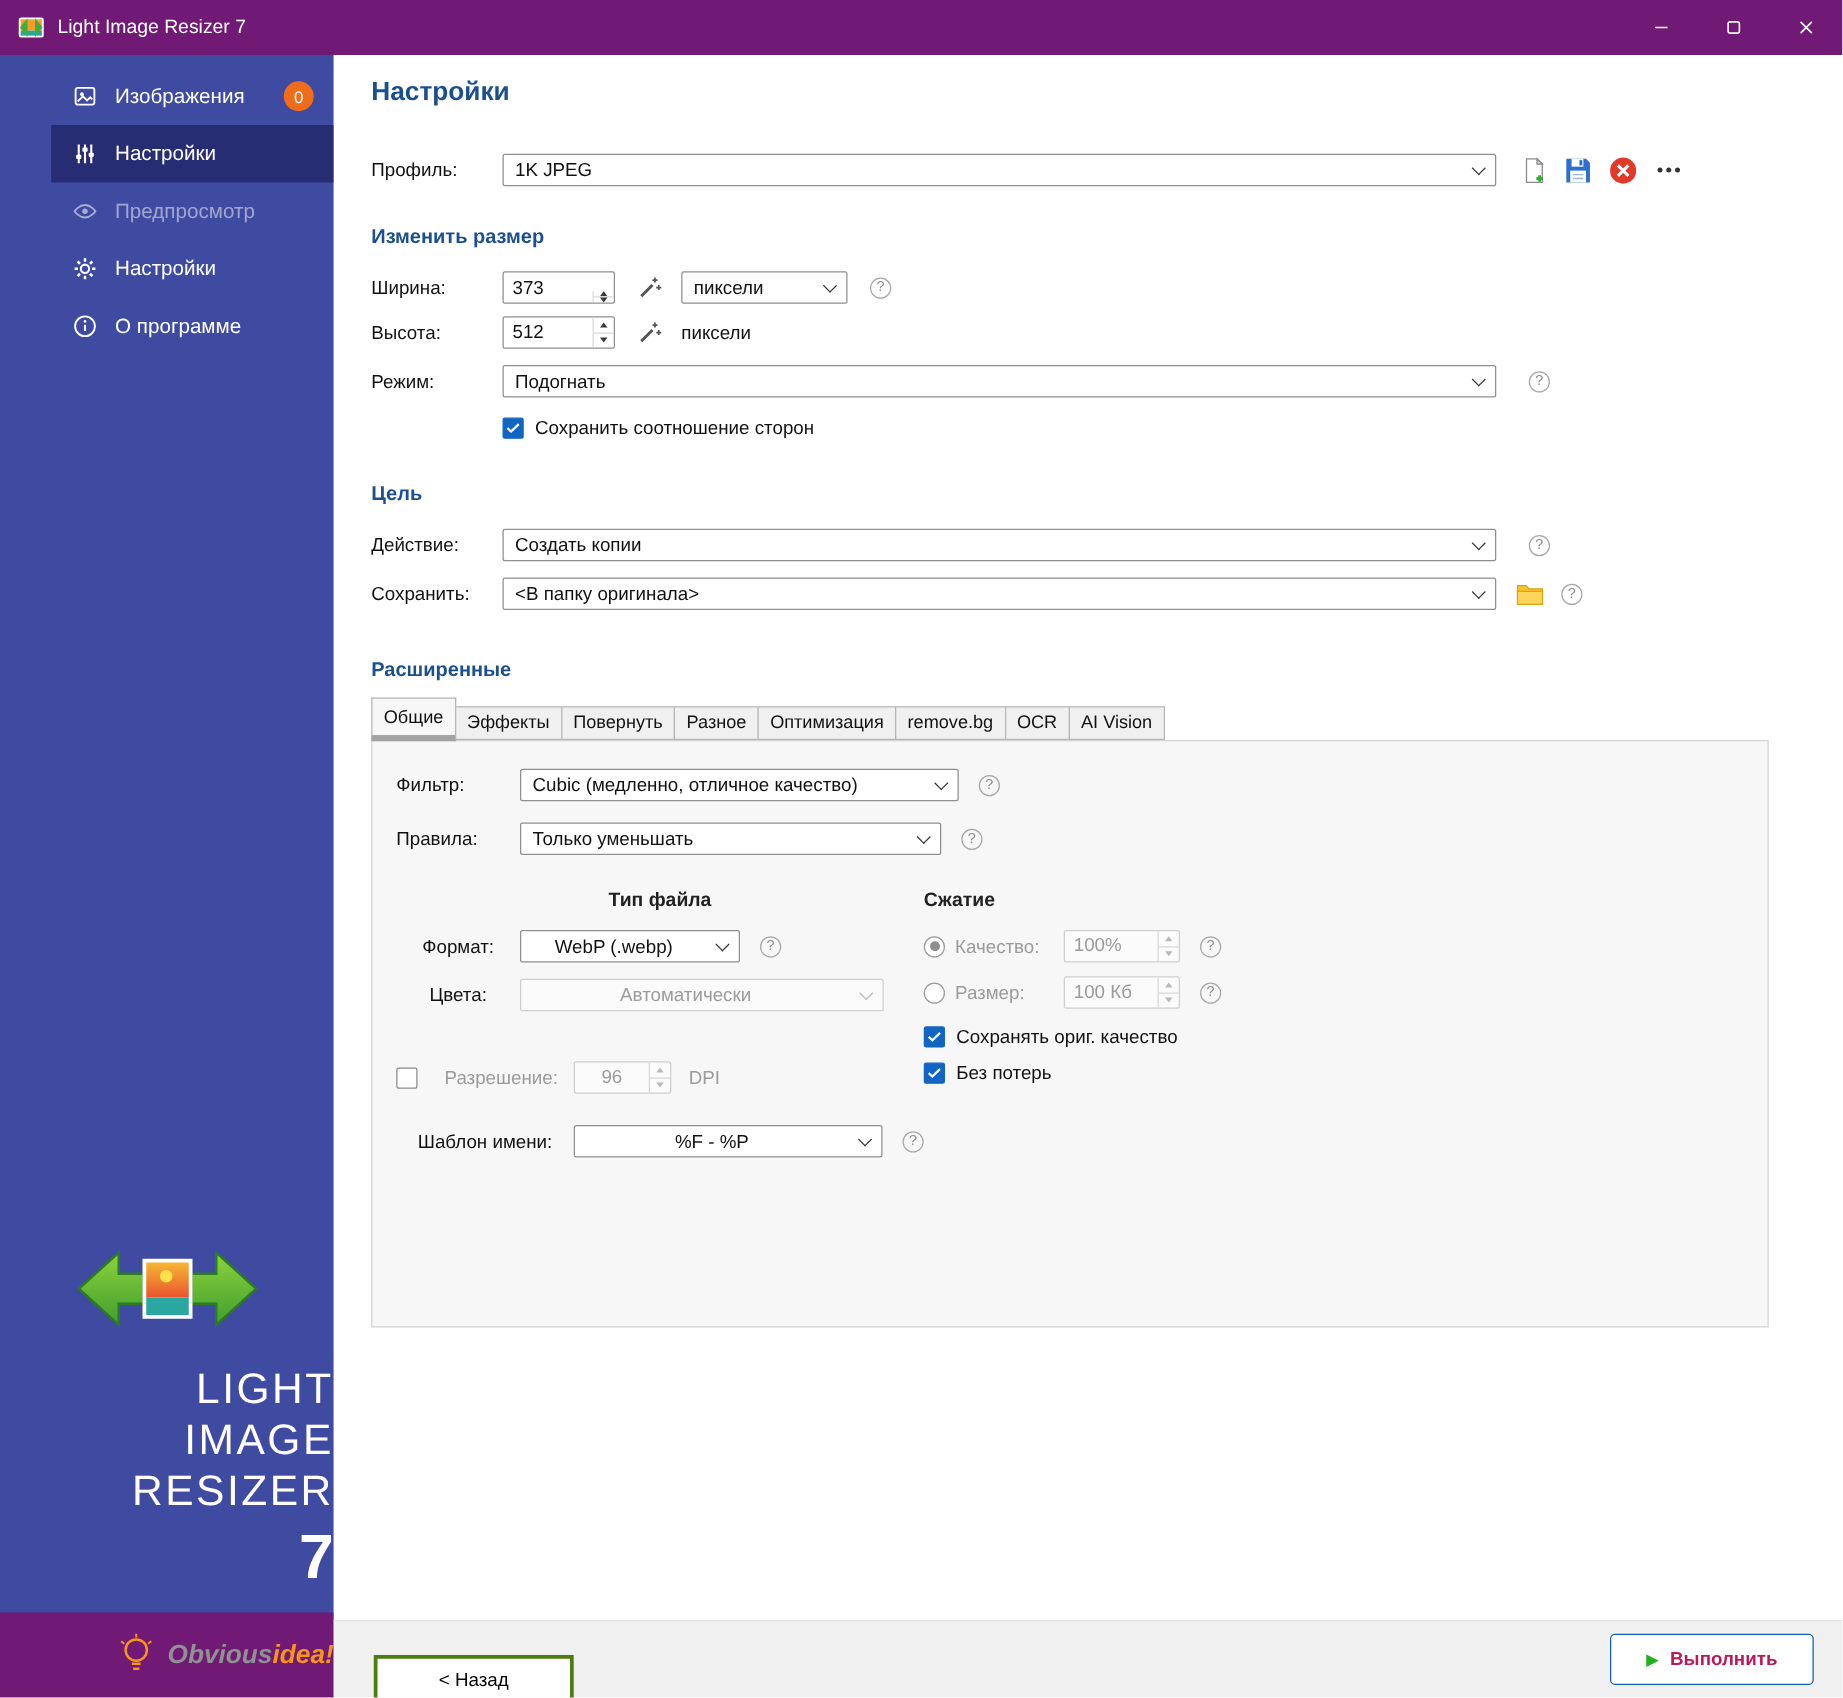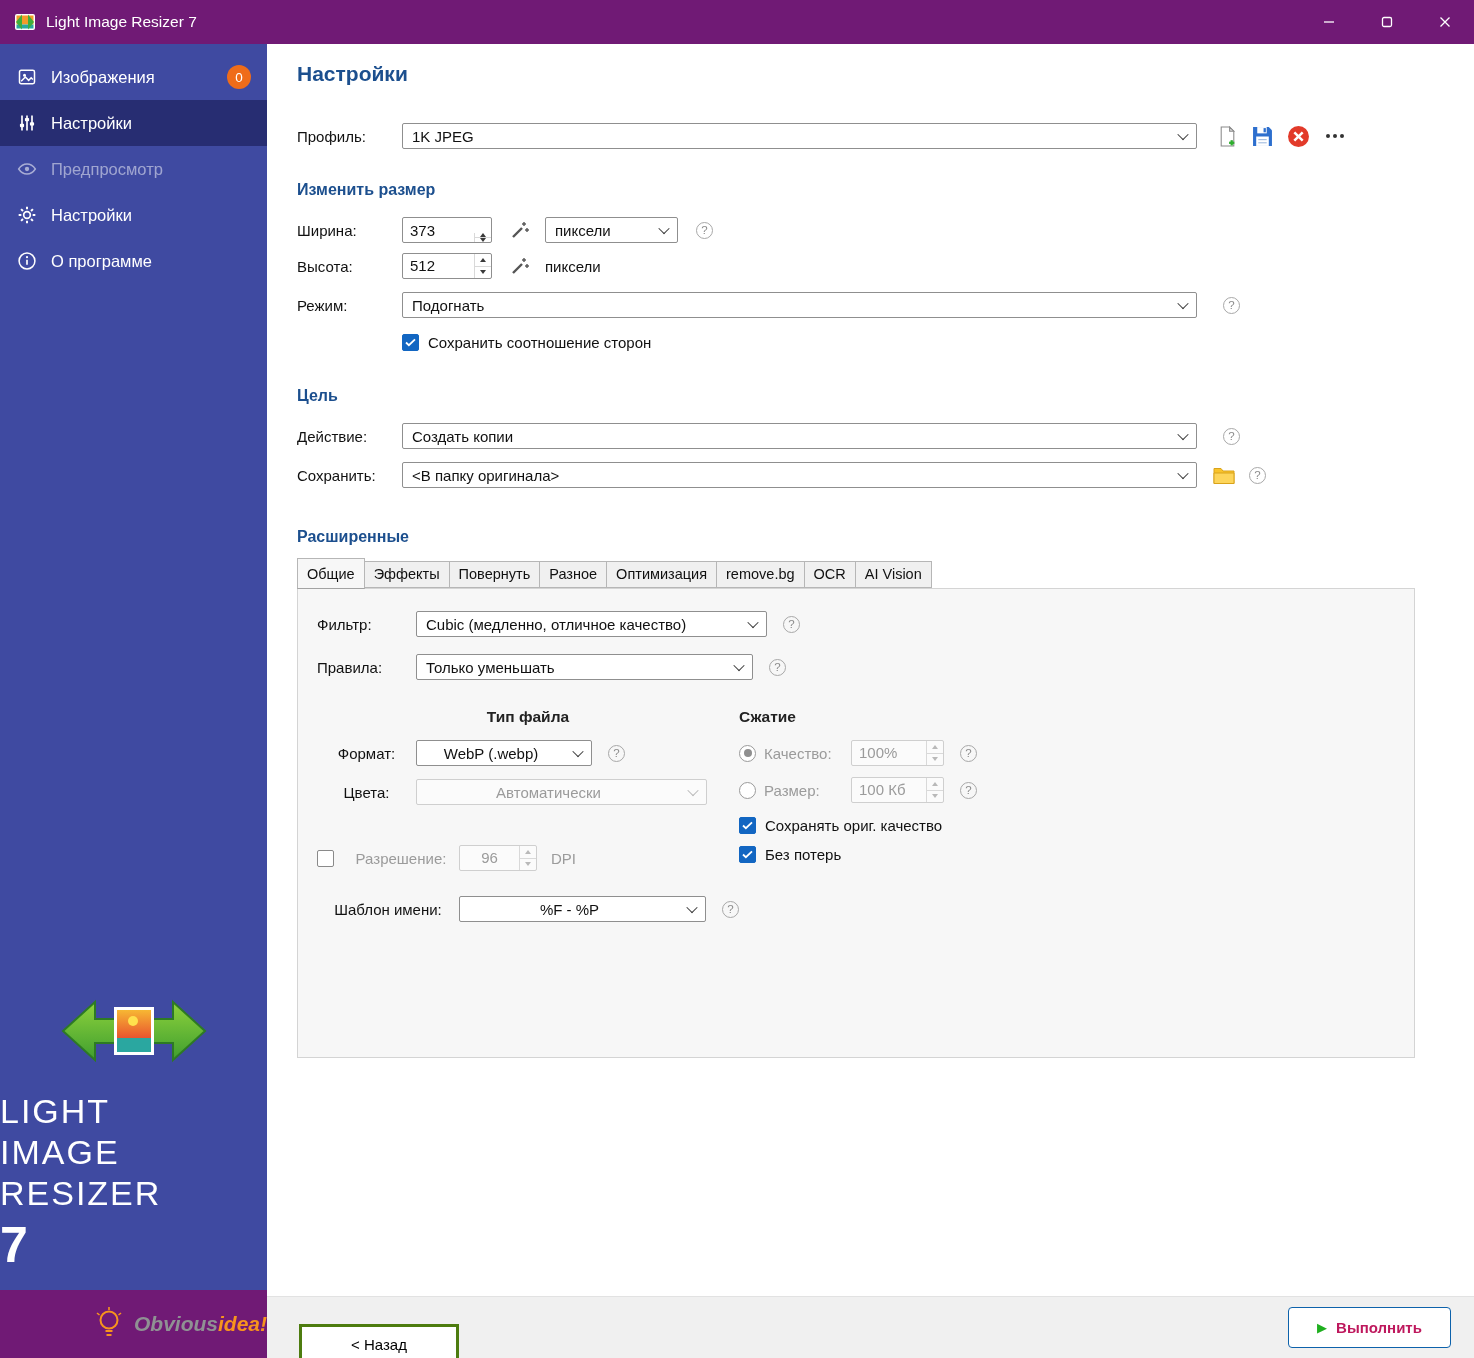--- a/index.html
+++ b/index.html
@@ -10,27 +10,27 @@
   
   .titlebar { height:44px; background:#701a75; display:flex; align-items:center; padding-left:14px; flex-shrink:0; }
   .tb-title { color:#fff; font-size:15.5px; margin-left:10px; }
   .win-controls { margin-left:auto; display:flex; height:100%; }
   .win-btn { width:58px; height:100%; display:flex; align-items:center; justify-content:center; cursor:pointer; }
 
   .app-body { flex:1; display:flex; min-height:0; }
 
   
   .sidebar { width:267px; background:#3f4aa1; display:flex; flex-direction:column; flex-shrink:0; }
-  .nav { margin-top:10px; }
+  .nav { margin-top:10px;margin-left:41px; }
   .nav-item { height:46px; display:flex; align-items:center; gap:13px; padding:0 16px; color:#fff; font-size:16.5px; cursor:pointer; }
   .nav-item.active { background:#272d72; }
   .nav-item.disabled { color:rgba(255,255,255,.5); }
   .nav-icon { width:22px; display:flex; justify-content:center; flex-shrink:0; }
   .badge { margin-left:auto; background:#ef6c1a; color:#fff; min-width:24px; height:24px; border-radius:12px; display:flex; align-items:center; justify-content:center; font-size:13.5px; }
-  .logo-area { margin-top:auto; text-align:left; color:#fff; padding-bottom:16px; }
+  .logo-area { margin-top:auto; text-align:right; color:#fff; padding-bottom:16px; }
   .logo-mark { display:block; margin:0 auto 12px; }
   .logo-line { font-size:34px; letter-spacing:2px; line-height:41px; font-weight:400; }
   .logo-number { font-size:50px; font-weight:700; line-height:58px; margin-top:2px; }
   .brand { height:68px; background:#701a75; display:flex; align-items:center; justify-content:flex-end; gap:8px; flex-shrink:0; }
   .b1 { color:#8f9193; font-weight:700; font-style:italic; font-size:21px; }
   .b2 { color:#f7941d; font-weight:700; font-style:italic; font-size:21px; }
 
   
   .main { flex:1; display:flex; flex-direction:column; min-width:0; background:#fff; }
   .content { flex:1; padding:0 24px 0 30px; min-height:0; }
@@ -70,21 +70,21 @@
   .cb-box { width:17px; height:17px; border:1px solid #8a8a8a; border-radius:2px; background:#fff; display:flex; align-items:center; justify-content:center; flex-shrink:0; }
   .cb-box.checked { background:#1266c2; border-color:#1266c2; }
   .cb-label { font-size:15px; }
   .radio { width:17px; height:17px; border-radius:50%; border:1px solid #9a9a9a; background:#fff; display:flex; align-items:center; justify-content:center; flex-shrink:0; }
   .radio.sel::after { content:""; width:8px; height:8px; border-radius:50%; background:#8f8f8f; }
   .dis { color:#9b9b9b !important; }
 
   
   .tabs { display:flex; align-items:flex-end; margin-top:12px; position:relative; z-index:2; }
   .tab { font-size:14.5px; padding:4px 9px 5px; background:#f0f0f0; border:1px solid #b6b6b6; margin-right:-1px; cursor:pointer; }
-  .tab.active { background:#f7f7f7; padding-top:7px; padding-bottom:6px; border-bottom:1px solid #a3a3a3; margin-bottom:-1px; }
+  .tab.active { background:#f7f7f7; padding-top:7px; padding-bottom:6px; border-bottom:5px solid #a3a3a3; margin-bottom:-1px; }
   .adv-panel { width:1118px; height:470px; background:#f7f7f7; border:1px solid #d4d4d4; padding:22px 0 0 19px; }
   .two-col { display:flex; margin-top:28px; }
   .col-left { width:422px; flex-shrink:0;text-align:center; }
 
   
   .footer { height:62px; background:#f0f0f0; border-top:1px solid #e2e2e2; display:flex; align-items:center; padding:0 23px 0 32px; flex-shrink:0; }
   .btn-back { width:160px; height:41px; background:#fff; border:3px solid #4d7c0f; border-radius:0; font-size:15px; display:flex; align-items:center; justify-content:center; cursor:pointer;margin-top:34px; }
   .btn-run { margin-left:auto; width:163px; height:41px; background:#fff; border:1px solid #0d62ab; border-radius:4px; display:flex; align-items:center; justify-content:center; gap:9px; cursor:pointer; }
   .play { color:#1faf1f; font-size:13px; }
   .run-label { color:#be185d; font-weight:700; font-size:15px; }

